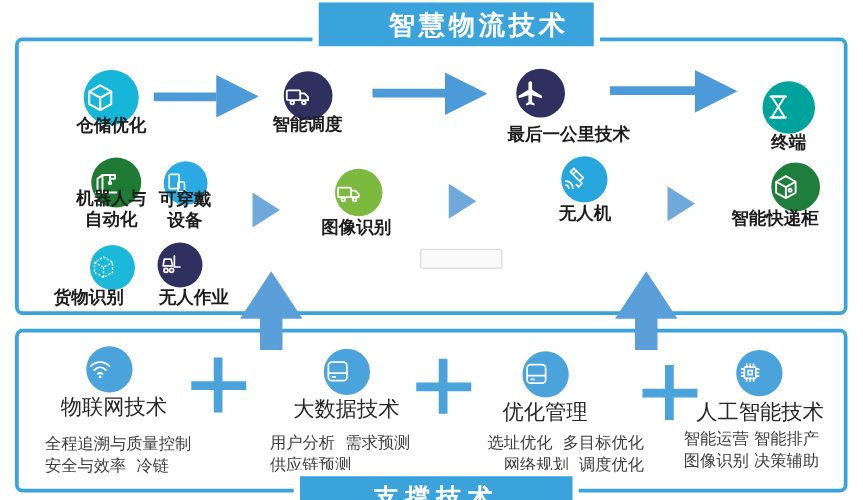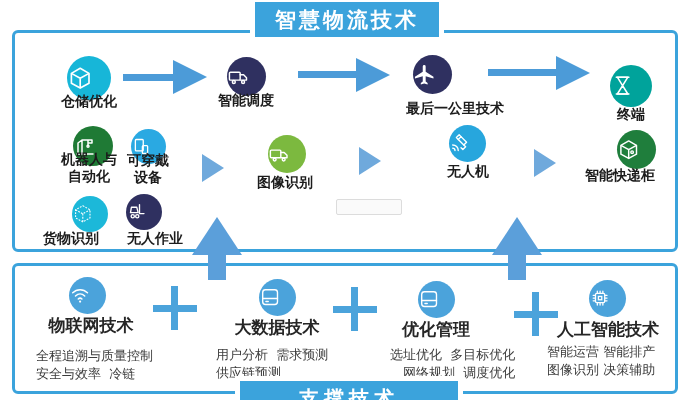--- a/index.html
+++ b/index.html
@@ -11,32 +11,32 @@
   .circle{position:absolute;border-radius:50%;display:flex;align-items:center;justify-content:center;z-index:2;}
   .circle svg{width:60%;height:60%;display:block;}
   .lbl{position:absolute;color:#1c1c1c;font-size:14px;font-weight:600;text-align:center;line-height:17px;z-index:2;}
   .stem{position:absolute;background:#4C9BD8;height:7px;}
   .head{position:absolute;width:0;height:0;border-top:17px solid transparent;border-bottom:17px solid transparent;border-left:34px solid #4C9BD8;}
   .tri{position:absolute;width:0;height:0;border-top:14px solid transparent;border-bottom:14px solid transparent;border-left:22px solid #6FA9DC;}
   .up-head{position:absolute;width:0;height:0;border-left:25px solid transparent;border-right:25px solid transparent;border-bottom:38px solid #5B9FDA;z-index:5;}
   .up-stem{position:absolute;width:18px;height:27px;background:#5B9FDA;z-index:5;}
   .plus-h{position:absolute;background:#4BA3DB;width:44px;height:7px;}
   .plus-v{position:absolute;background:#4BA3DB;width:7px;height:44px;}
-  .col-title{position:absolute;font-size:17px;font-weight:bold;color:#262626;text-align:center;z-index:2;}
+  .col-title{position:absolute;font-size:17px;font-weight:normal;color:#262626;text-align:center;z-index:2;}
   .col-lines{position:absolute;font-size:13px;color:#3c3c3c;line-height:18px;z-index:2;}
   .col-lines div{white-space:pre;}
   .watermark{position:absolute;border:1px solid #dcdcdc;background:#fafafa;border-radius:2px;z-index:1;}
 </style>
 </head>
 <body>
 
 <div class="canvas">
 
   <div class="box" style="left:12px;top:30px;width:666px;height:222px;"></div>
-  <div class="banner" style="left:255px;top:2px;width:184px;height:35px;font-size:21px;">智慧物流技术</div>
+  <div class="banner" style="left:255px;top:2px;width:184px;height:35px;font-size:21px;padding-left:36px;">智慧物流技术</div>
 
   <div class="circle" style="left:67px;top:56px;width:44px;height:44px;background:#17B6D8;">
     <span>
         <svg viewBox="0 0 24 24" fill="none" stroke="#fff" stroke-width="1.5" stroke-linejoin="round">
           <path d="M12 3l8 4.6v9L12 21l-8-4.4v-9z"></path>
           <path d="M4 7.6L12 12l8-4.4M12 12v9"></path>
         </svg>
       </span>
   </div>
   <div class="lbl" style="left:47px;top:93px;width:84px;">仓储优化</div>

